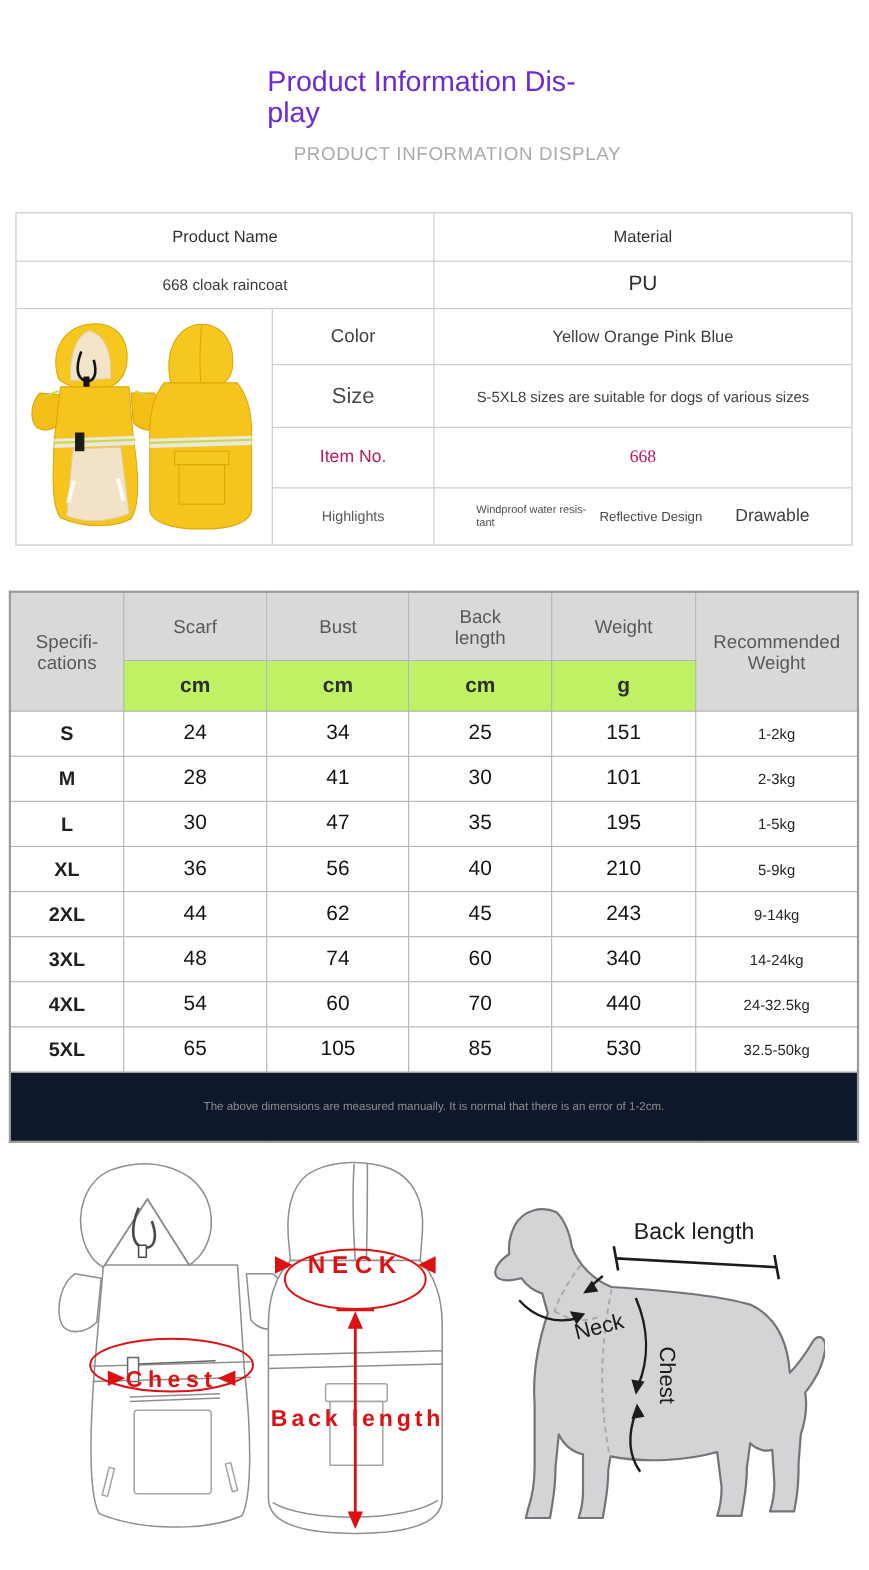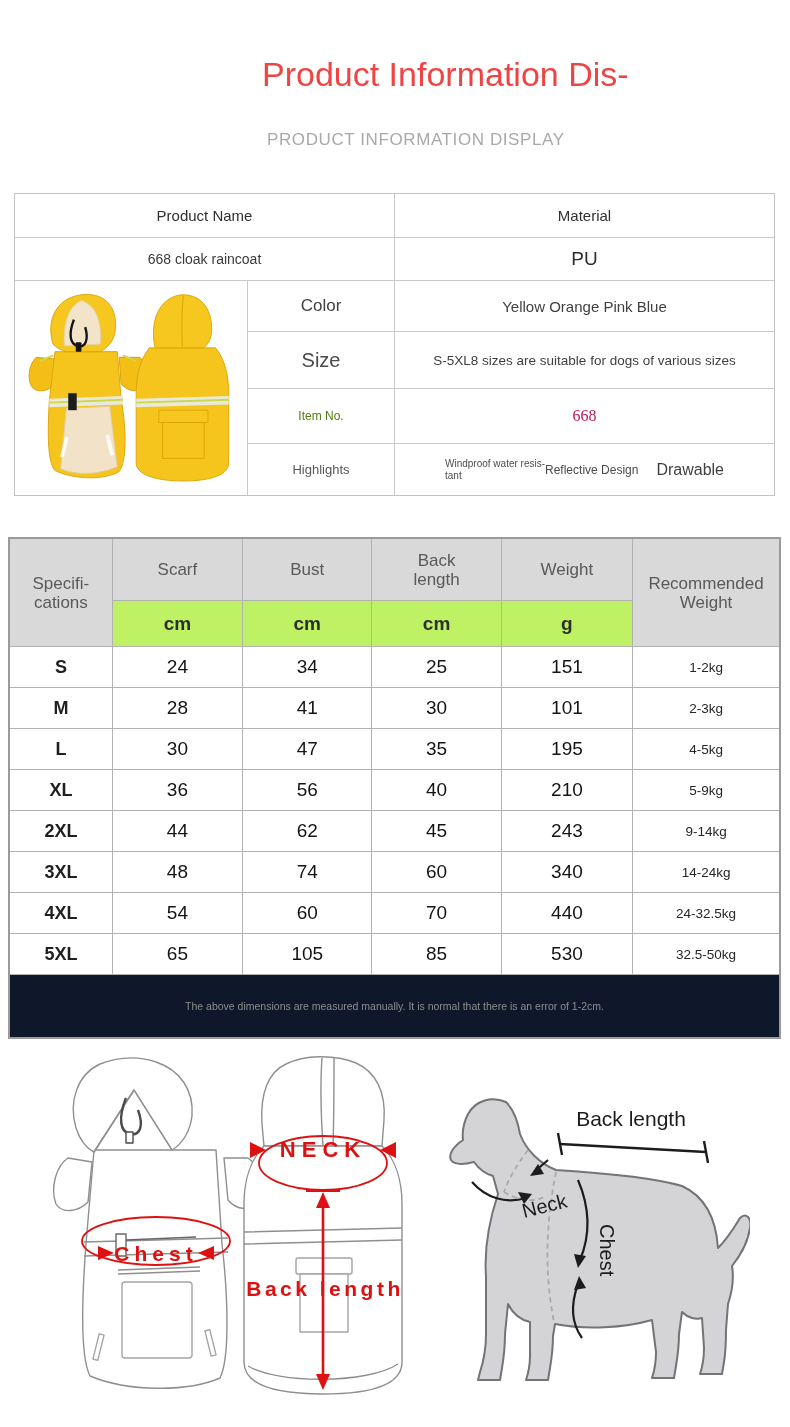--- a/index.html
+++ b/index.html
@@ -1,41 +1,41 @@
 <!DOCTYPE html>
 <html><head>
 <meta charset="utf-8">
 <style>
   html,body{margin:0;padding:0;background:#fff;}
   #page{position:relative;width:790px;height:1427px;background:#ffffff;overflow:hidden;
         font-family:"Liberation Sans",sans-serif;color:#3c3c3c;}
 
   
-  .title{position:absolute;left:243px;top:60px;font-size:34px;line-height:28px;color:#ef4444;margin-left:19px;}
+  .title{position:absolute;left:243px;top:60px;font-size:26px;line-height:28px;color:#6d28d9;}
   .subtitle{position:absolute;left:267px;top:130px;font-size:17px;color:#a9a9a9;letter-spacing:0.6px;}
 
   
   .info-table{position:absolute;left:14px;top:193px;width:759px;display:grid;
               grid-template-columns:233px 147px 1fr;
               grid-template-rows:44px 43px 51px 57px 55px 51px;
               border:1px solid #c3c3c3;background:#fff;}
   .itcell{border-right:1px solid #c9c9c9;border-bottom:1px solid #c9c9c9;
           display:flex;align-items:center;justify-content:center;text-align:center;padding:0 6px;}
   .no-r{border-right:none;}  .no-b{border-bottom:none;}
   .it-hdr{font-size:15px;color:#303030;}
   .it-pn-val{font-size:14px;color:#3a3a3a;}
   .it-mat-val{font-size:19px;color:#2d2d2d;}
   .lab-color{font-size:17px;color:#414141;}
   .lab-size{font-size:20px;color:#4a4a4a;}
-  .lab-item{font-size:12px;color:#4d7c0f;}
+  .lab-item{font-size:16px;color:#be185d;}
   .lab-high{font-size:13px;color:#585858;}
   .val-color{font-size:15px;color:#3f3f3f;}
   .val-size{font-size:13.5px;color:#3f3f3f;}
   .val-item{font-size:16px;color:#be185d;font-family:Liberation Serif, serif;}
-  .val-high{gap:0;}
+  .val-high{gap:12px;}
   .hl-1{font-size:10px;color:#4d4d4d;white-space:pre-line;text-align:left;line-height:12px;}
   .hl-2{font-size:12px;color:#4a4a4a;}
   .hl-3{font-size:16px;color:#3f3f3f;margin-left:18px;}
   .photo-cell{grid-column:1;grid-row:3 / span 4;}
 
   
   .spec-wrap{position:absolute;left:8px;top:537px;width:773px;}
   table.spec{border-collapse:collapse;width:100%;table-layout:fixed;border:2px solid #9b9b9b;}
   table.spec td{border:1px solid #b2b2b2;text-align:center;vertical-align:middle;padding:0;}
   tr.sh1 td{height:61px;background:#d9d9d9;font-size:17px;color:#595959;}
@@ -56,20 +56,21 @@
   .dog-svg{position:absolute;left:428px;top:1072px;}
   .red-label{font-weight:bold;}
 </style>
 </head>
 <body>
 
 <div id="page">
 
   <div class="title">
     <div>Product Information Dis-</div>
+    <div>play</div>
   </div>
   <div class="subtitle">PRODUCT INFORMATION DISPLAY</div>
 
   <div class="info-table">
     <div class="itcell it-hdr" style="grid-column:1 / span 2;grid-row:1;">Product Name</div>
     <div class="itcell it-hdr no-r" style="grid-column:3;grid-row:1;">Material</div>
 
     <div class="itcell it-pn-val" style="grid-column:1 / span 2;grid-row:2;">668 cloak raincoat</div>
     <div class="itcell it-mat-val no-r" style="grid-column:3;grid-row:2;">PU</div>
 
@@ -166,21 +167,21 @@
           <td class="num-c">30</td>
           <td class="num-c">101</td>
           <td class="rec-c">2-3kg</td>
         </tr>
         <tr class="sd">
           <td class="size-c">L</td>
           <td class="num-c">30</td>
           <td class="num-c">47</td>
           <td class="num-c">35</td>
           <td class="num-c">195</td>
-          <td class="rec-c">4-5kg</td>
+          <td class="rec-c">1-5kg</td>
         </tr>
         <tr class="sd">
           <td class="size-c">XL</td>
           <td class="num-c">36</td>
           <td class="num-c">56</td>
           <td class="num-c">40</td>
           <td class="num-c">210</td>
           <td class="rec-c">5-9kg</td>
         </tr>
         <tr class="sd">

